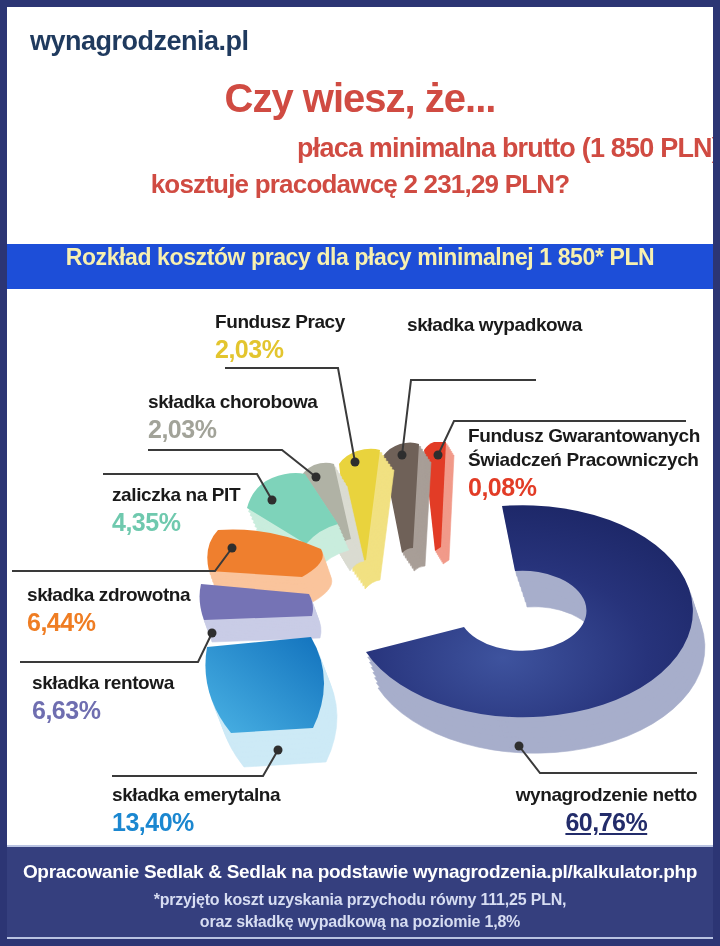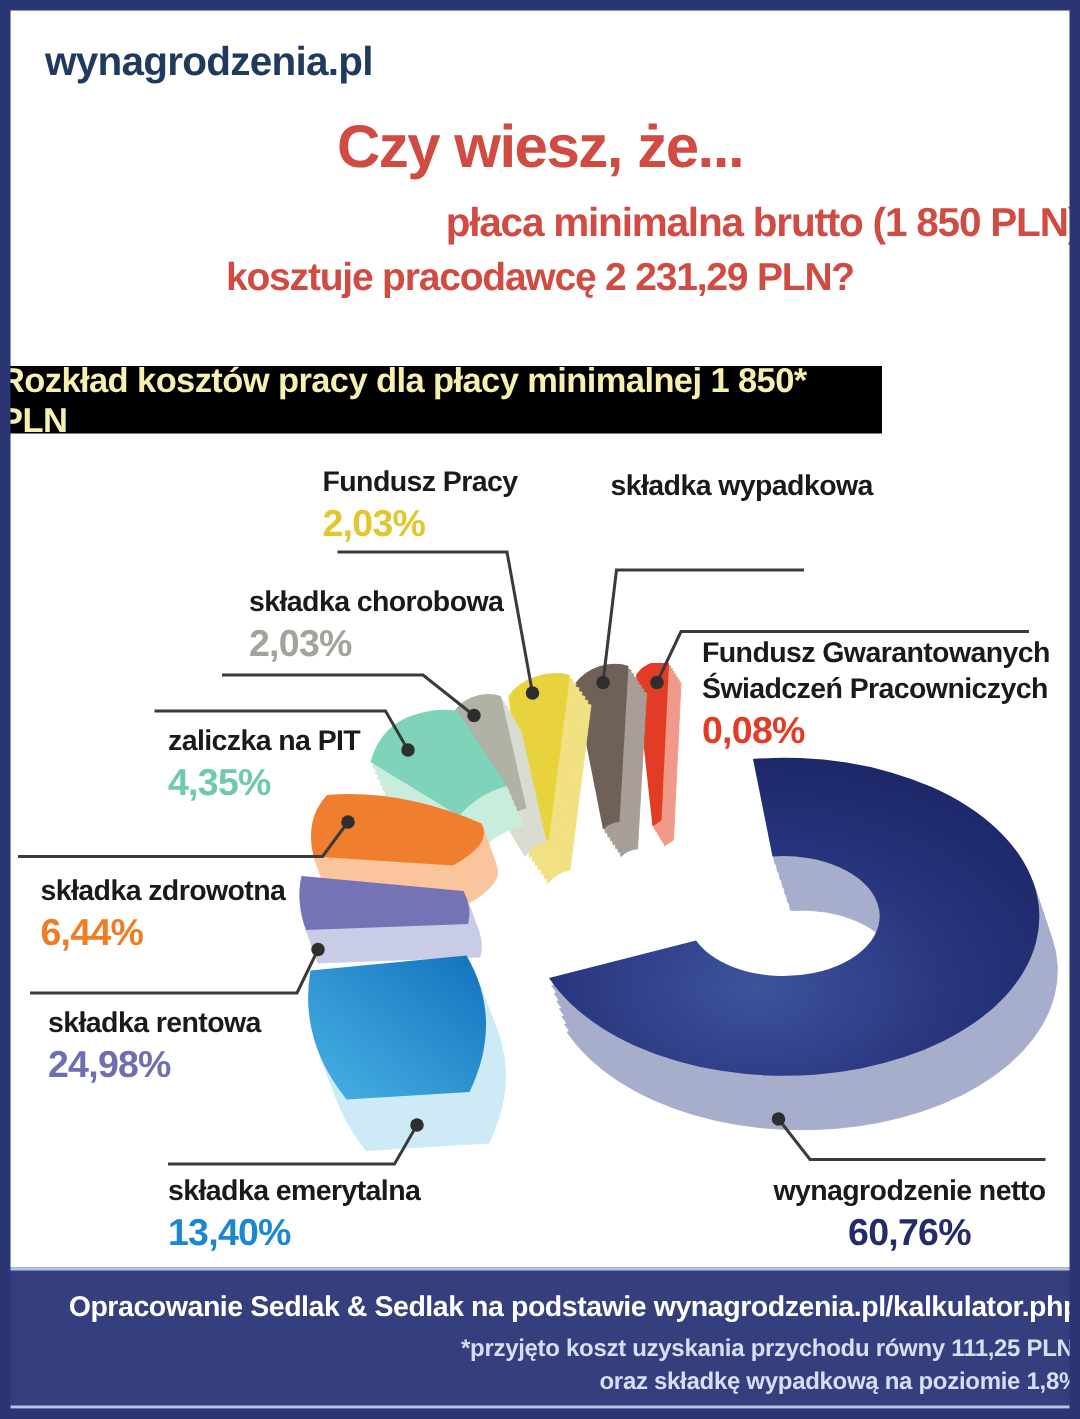--- a/index.html
+++ b/index.html
@@ -14,42 +14,42 @@
   #logo{
     position:absolute;left:30px;top:26px;
     font-size:27px;font-weight:bold;color:#1f3a5e;letter-spacing:-0.5px;
   }
   #title-block{position:absolute;left:0;top:74px;width:720px;text-align:center;color:#d04b42;font-weight:bold;}
   #title-line1{font-size:40px;line-height:48px;letter-spacing:-1px;}
   #title-line2{font-size:27px;line-height:36px;margin-top:8px;letter-spacing:-0.8px;text-align:right;}
   #title-line3{font-size:26px;line-height:36px;letter-spacing:-0.8px;}
 
   #section-bar{
-    position:absolute;left:0;top:244px;width:588px;height:45px;
-    background:#000000;display:flex;align-items:center;justify-content:center;
+    position:absolute;left:0;top:244px;width:720px;height:45px;
+    background:#1d4ed8;display:flex;align-items:flex-start;justify-content:center;
   }
   #section-bar .bar-text{
     color:#f7f0b0;font-size:23px;font-weight:bold;letter-spacing:-0.4px;
   }
 
   #chart-area{position:absolute;left:0;top:289px;width:720px;height:460px;}
   #chart-svg{position:absolute;left:0;top:-289px;width:720px;height:946px;}
 
   .slice-label{position:absolute;font-weight:bold;z-index:10;}
   .slice-label .sl-name{
     font-size:19px;line-height:24px;color:#1a1a1a;
     letter-spacing:-0.4px;white-space:pre-line;
   }
   .slice-label .sl-val{font-size:25px;line-height:27px;margin-top:2px;letter-spacing:-0.5px;}
   .slice-label.right{text-align:center;}
 
   #footer{
     position:absolute;left:0;top:845px;width:720px;height:94px;
     background:#353f7e;border-top:2px solid #b9c3e2;border-bottom:2px solid #b9c3e2;
-    box-sizing:border-box;text-align:right;color:#ffffff;z-index:40;
+    box-sizing:border-box;text-align:center;color:#ffffff;z-index:40;
   }
   #footer-line1{font-size:19px;font-weight:bold;margin-top:14px;letter-spacing:-0.3px;}
   #footer-note1,#footer-note2{font-size:16px;font-weight:bold;color:#d7ddf2;line-height:22px;letter-spacing:-0.2px;}
   #footer-note1{margin-top:6px;}
 </style>
 </head>
 <body>
 
 <div id="page">
   <div id="logo">wynagrodzenia.pl</div>
@@ -191,48 +191,48 @@
         </g>
     </svg>
     <div id="labels-layer">
         <div class="slice-label" style="left: 215px; top: 21px;">
           <div class="sl-name">Fundusz Pracy</div>
           <div class="sl-val" style="color: rgb(227, 197, 46);">2,03%</div>
         </div>
         <div class="slice-label" style="left: 407px; top: 24px;">
           <div class="sl-name">składka wypadkowa</div>
         </div>
-        <div class="slice-label" style="left: 166px; top: 101px;">
+        <div class="slice-label" style="left: 148px; top: 101px;">
           <div class="sl-name">składka chorobowa</div>
           <div class="sl-val" style="color: rgb(162, 163, 153);">2,03%</div>
         </div>
         <div class="slice-label" style="left: 468px; top: 135px;">
           <div class="sl-name">Fundusz Gwarantowanych
 Świadczeń Pracowniczych</div>
           <div class="sl-val" style="color: rgb(226, 60, 38);">0,08%</div>
         </div>
         <div class="slice-label" style="left: 112px; top: 194px;">
           <div class="sl-name">zaliczka na PIT</div>
           <div class="sl-val" style="color: rgb(111, 201, 174);">4,35%</div>
         </div>
         <div class="slice-label" style="left: 27px; top: 294px;">
           <div class="sl-name">składka zdrowotna</div>
           <div class="sl-val" style="color: rgb(239, 125, 35);">6,44%</div>
         </div>
         <div class="slice-label" style="left: 32px; top: 382px;">
           <div class="sl-name">składka rentowa</div>
-          <div class="sl-val" style="color: rgb(111, 110, 176);">24,98%</div>
+          <div class="sl-val" style="color: rgb(111, 110, 176);">6,63%</div>
         </div>
         <div class="slice-label" style="left: 112px; top: 494px;">
           <div class="sl-name">składka emerytalna</div>
           <div class="sl-val" style="color: rgb(27, 135, 208);">13,40%</div>
         </div>
         <div class="slice-label right" style="right: 23px; top: 494px;">
           <div class="sl-name">wynagrodzenie netto</div>
-          <div class="sl-val" style="color: rgb(35, 44, 106);">60,76%</div>
+          <div class="sl-val" style="color: rgb(35, 44, 106); text-decoration: underline;">60,76%</div>
         </div>
       </div>
   </div>
 
   <div id="footer">
     <div id="footer-line1">Opracowanie Sedlak &amp; Sedlak na podstawie wynagrodzenia.pl/kalkulator.php</div>
     <div id="footer-note1">*przyjęto koszt uzyskania przychodu równy 111,25 PLN,</div>
     <div id="footer-note2">oraz składkę wypadkową na poziomie 1,8%</div>
   </div>
 

